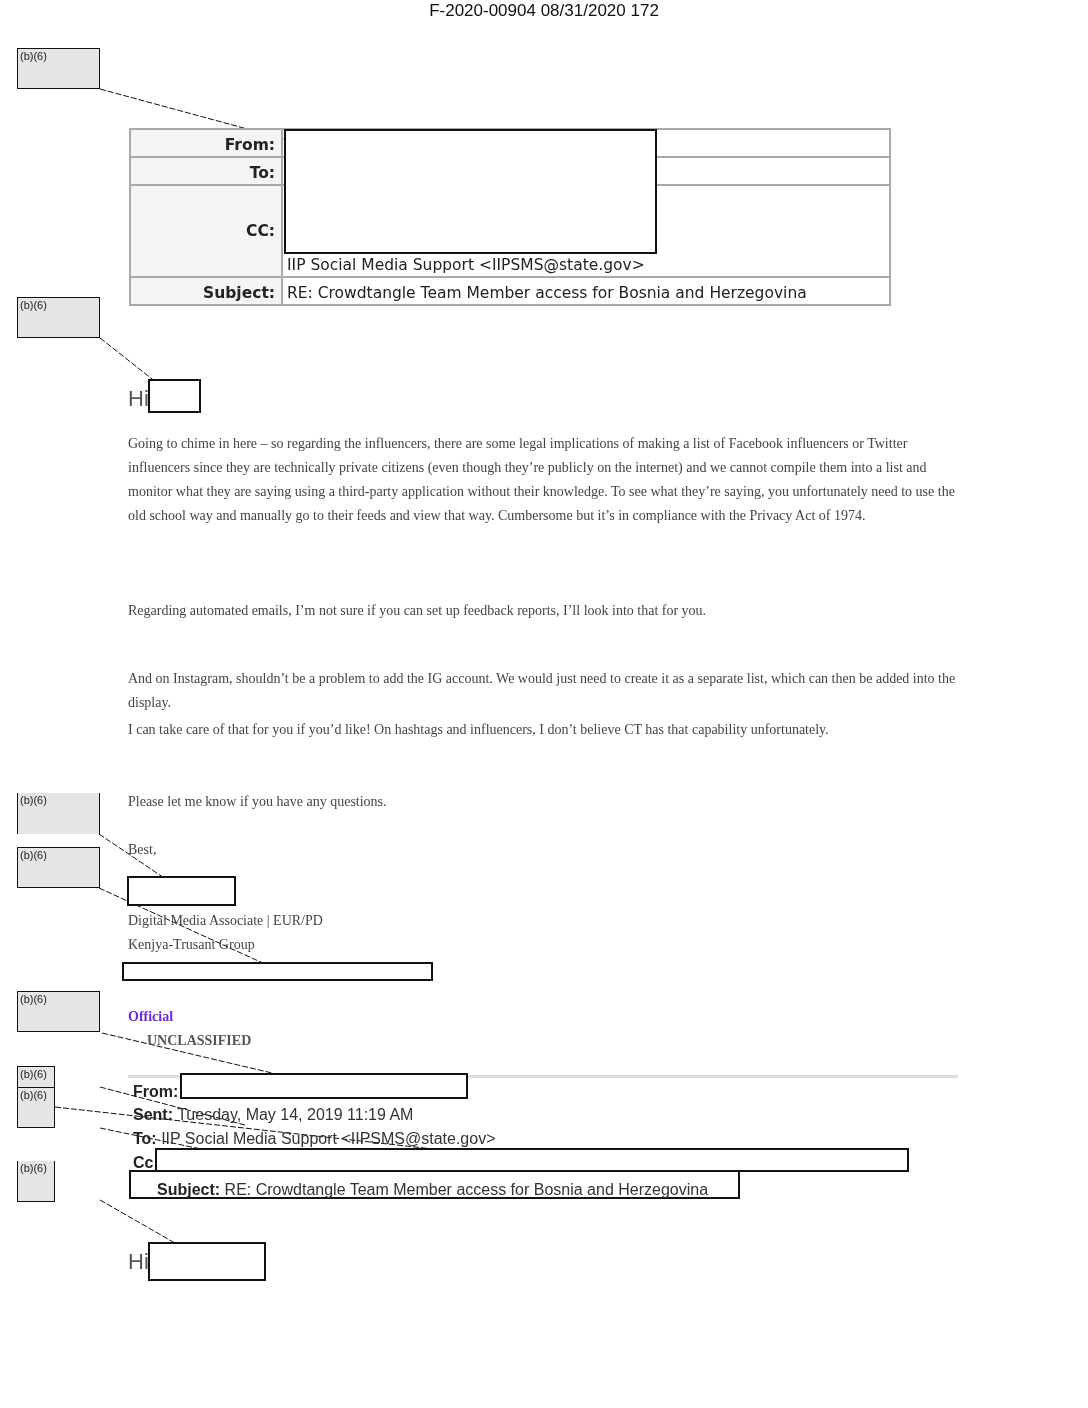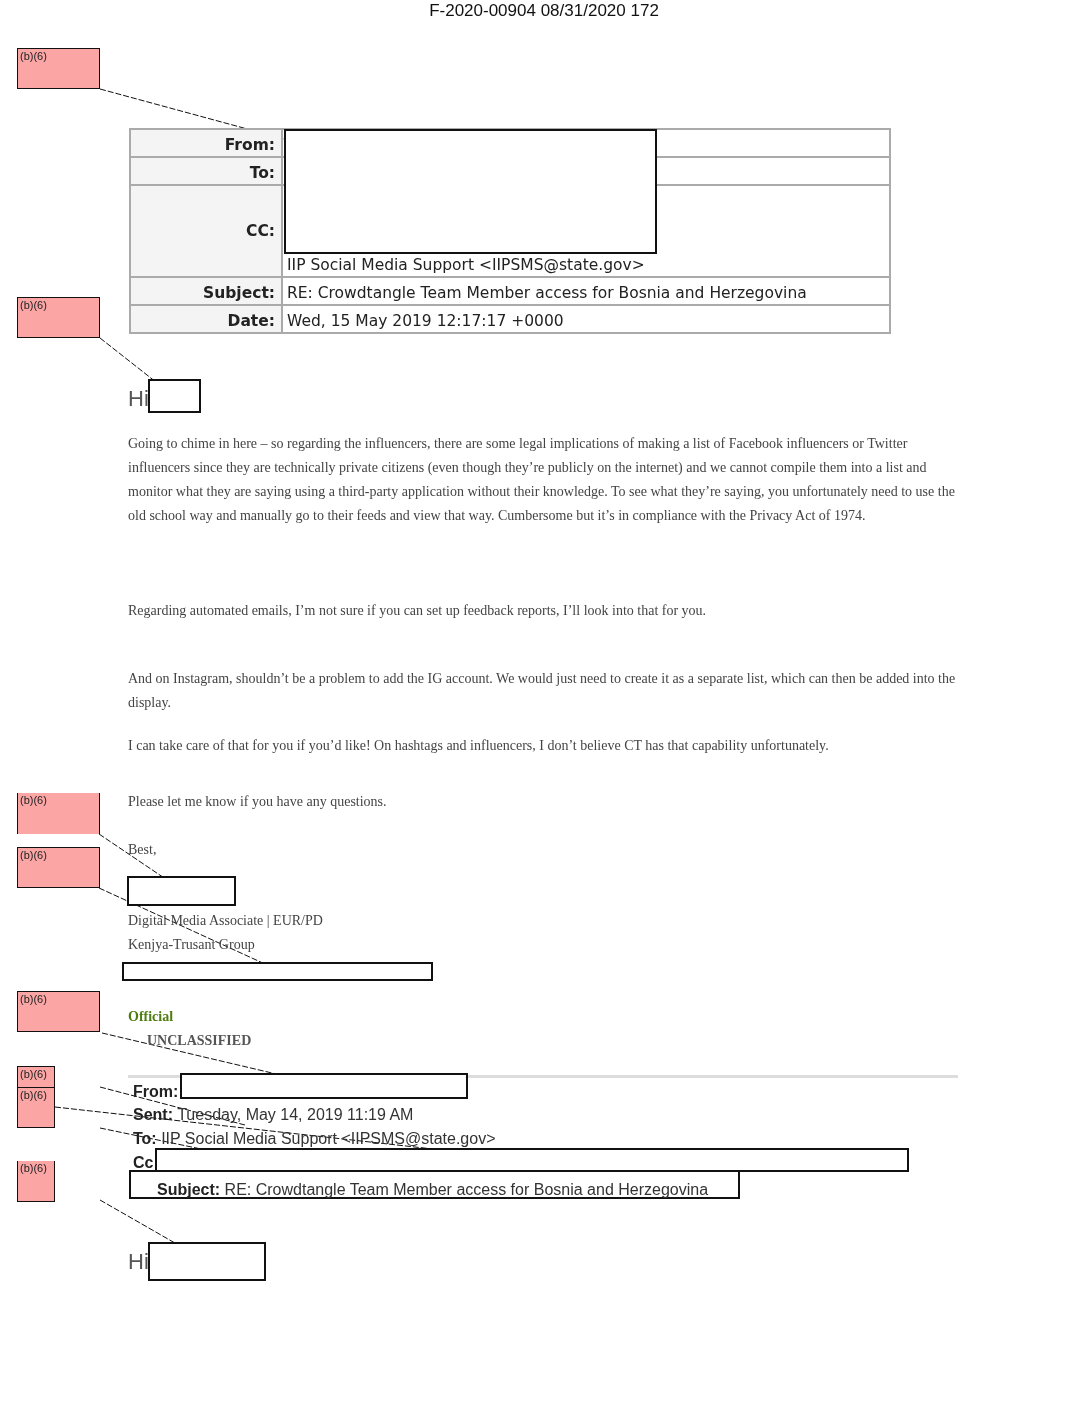--- a/index.html
+++ b/index.html
@@ -1,31 +1,31 @@
 <!DOCTYPE html>
 <html><head>
   <meta charset="utf-8">
   <style>
     html, body { margin: 0; padding: 0; background: #ffffff; }
     body { width: 1088px; height: 1408px; position: relative; overflow: hidden;
            font-family: "Liberation Sans", sans-serif; color: #222; }
     .abs { position: absolute; }
     .doc-header { top: 0; left: 0; width: 1088px; text-align: center; font-size: 17px; color: #111; line-height: 22px; }
-    .redact-label { border: 1px solid #111; background: #fca5a5; font-size: 11px; color: #222; padding: 1px 2px; box-sizing: border-box; line-height: 13px; }
+    .redact-label { border: 1px solid #111; background: #e5e5e5; font-size: 11px; color: #222; padding: 1px 2px; box-sizing: border-box; line-height: 13px; }
     .redact-label.open-top { border-top: none; }
     .redact-box { border: 2px solid #111; background: #fff; box-sizing: border-box; }
     .leader { position: absolute; top: 0; left: 0; width: 1088px; height: 1408px; pointer-events: none; }
     table.hdr { position: absolute; top: 128px; left: 129px; width: 762px; border-collapse: collapse; border: 2px solid #999; font-family: "DejaVu Sans", sans-serif; font-size: 15.5px; }
     table.hdr td { border: 2px solid #aaa; padding: 2px 4px; vertical-align: bottom; height: 22px; }
     table.hdr td.lbl { width: 140px; text-align: right; font-weight: bold; background: #f4f4f4; padding-right: 6px; }
     table.hdr tr.cc td { height: 86px; }
     .body-text { left: 128px; width: 830px; font-family: Liberation Serif, serif; font-size: 14px; line-height: 24px; color: #444; }
     .body-text p { margin: 0; }
     .hi { font-size: 22px; color: #555; }
-    .bold { font-weight: bold; color: #4d7c0f; }
+    .bold { font-weight: bold; color: #6d28d9; }
     .divider { left: 128px; width: 830px; height: 0; border-top: 3px solid #ddd; top: 1075px; }
     .fwd { left: 133px; font-size: 16px; color: #333; line-height: 24px; }
     .fwd .k { font-weight: bold; color: #222; }
   </style>
 </head>
 <body>
 
 <div class="abs doc-header">F-2020-00904 08/31/2020 172</div>
 
 <svg class="leader">
@@ -62,42 +62,38 @@
     <td></td>
   </tr>
   <tr class="cc">
     <td class="lbl" style="vertical-align:middle;">CC:</td>
     <td>IIP Social Media Support &lt;IIPSMS@state.gov&gt;</td>
   </tr>
   <tr>
     <td class="lbl">Subject:</td>
     <td>RE: Crowdtangle Team Member access for Bosnia and Herzegovina</td>
   </tr>
-  <tr>
-    <td class="lbl">Date:</td>
-    <td>Wed, 15 May 2019 12:17:17 +0000</td>
-  </tr>
 </tbody>
   </table>
 
 <div class="abs redact-box" style="top:129px;left:284px;width:373px;height:125px;"></div>
 
 <div class="abs hi" style="top:386px;left:128px;">Hi</div>
 <div class="abs redact-box" style="top:379px;left:148px;width:53px;height:34px;"></div>
 
 <div class="abs body-text" style="top:432px;">
   <p>Going to chime in here – so regarding the influencers, there are some legal implications of making a list of Facebook influencers or Twitter influencers since they are technically private citizens (even though they’re publicly on the internet) and we cannot compile them into a list and monitor what they are saying using a third-party application without their knowledge. To see what they’re saying, you unfortunately need to use the old school way and manually go to their feeds and view that way. Cumbersome but it’s in compliance with the Privacy Act of 1974.</p>
 </div>
 <div class="abs body-text" style="top:599px;">
   <p>Regarding automated emails, I’m not sure if you can set up feedback reports, I’ll look into that for you.</p>
 </div>
 <div class="abs body-text" style="top:647px;margin-top:20px;">
   <p>And on Instagram, shouldn’t be a problem to add the IG account. We would just need to create it as a separate list, which can then be added into the display.</p>
 </div>
-<div class="abs body-text" style="top:734px;">
+<div class="abs body-text" style="top:718px;">
   <p>I can take care of that for you if you’d like! On hashtags and influencers, I don’t believe CT has that capability unfortunately.</p>
 </div>
 <div class="abs body-text" style="top:790px;">
   <p>Please let me know if you have any questions.</p>
 </div>
 
 <div class="abs body-text" style="top:838px;">Best,</div>
 <div class="abs redact-box" style="top:876px;left:127px;width:109px;height:30px;"></div>
 <div class="abs body-text" style="top:909px;">Digital Media Associate | EUR/PD</div>
 <div class="abs body-text" style="top:933px;">Kenjya-Trusant Group</div>

